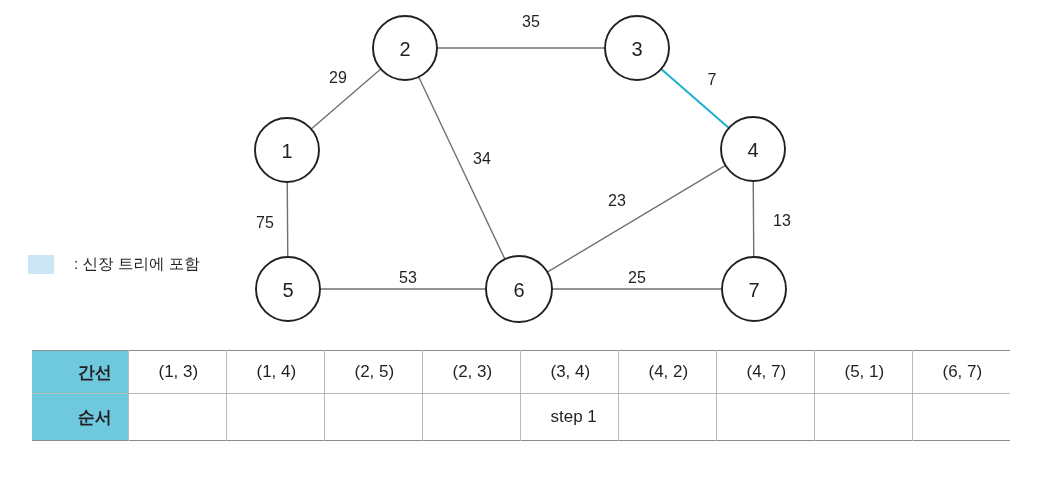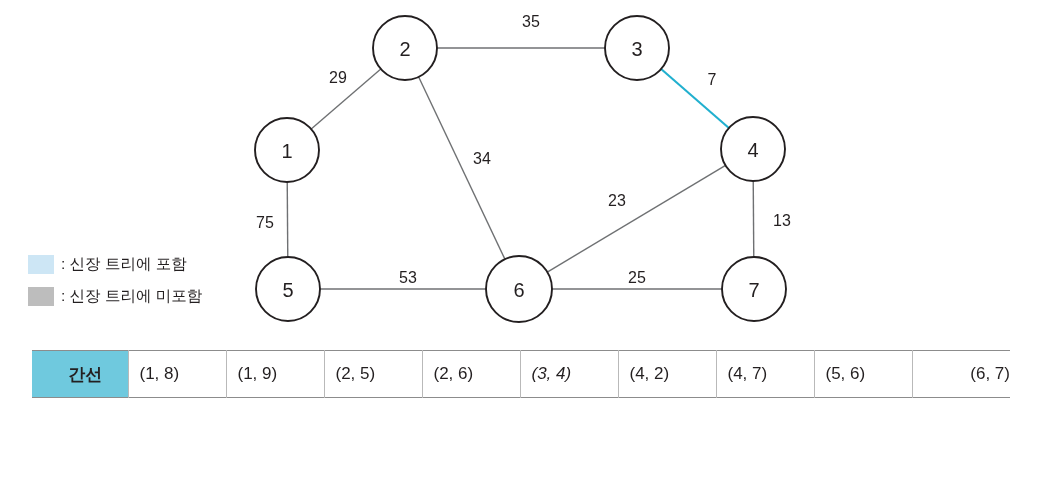--- a/index.html
+++ b/index.html
@@ -72,21 +72,21 @@
     margin-bottom: 4px;
   }
   .legend-swatch {
     width: 26px;
     height: 19px;
     flex: 0 0 auto;
   }
   .legend-text {
     font-size: 15.5px;
     color: #231f20;
-    margin-left: 7px;
+    margin-left: 20px;
     white-space: nowrap;
     font-family: "Liberation Sans", "DejaVu Sans", sans-serif;
   }
 
   
   #edge-table-wrap {
     position: absolute;
     left: 32px;
     top: 350px;
     width: 978px;
@@ -95,49 +95,47 @@
     border-collapse: collapse;
     table-layout: fixed;
     width: 978px;
     border-top: 1.6px solid #8c8c8c;
     border-bottom: 1.6px solid #8c8c8c;
   }
   table#edge-table td {
     border-right: 1px solid #b9b9b9;
     border-bottom: 1px solid #b9b9b9;
     height: 42px;
-    padding: 0 0 0 11px;
+    padding: 0 0 0 30px;
     font-size: 17px;
     color: #231f20;
     vertical-align: middle;
     background: #ffffff;
     font-family: "Liberation Sans", "DejaVu Sans", sans-serif;
   }
   table#edge-table tr:last-child td {
     border-bottom: none;
     height: 46px;
   }
   table#edge-table td:last-child {
     border-right: none;
-    text-align: right;
   }
   td.rowhead {
     background: #6fc9de !important;
     font-weight: bold;
     color: #231f20;
     text-align: center;
     padding-left: 0;
     border-right: 2px solid #ffffff;
     border-bottom: 2px solid #ffffff;
     font-size: 17px;
   }
   tr:last-child td.rowhead { border-bottom: none; }
   td.sel {
     color: #21b0cf;
-    font-style: italic;
   }
   col.headcol { width: 96px; }
   col.datacol { width: 98px; }
 </style>
 </head>
 <body>
 
 <div id="graph-area">
   <svg id="graph-svg" width="1049" height="340">
     <g id="edges-layer">
@@ -193,48 +191,56 @@
         </g>
       </g>
   </svg>
 </div>
 
 <div id="legend">
   <div class="legend-row">
     <span class="legend-swatch" style="background: rgb(205, 230, 245);"></span>
     <span class="legend-text">: 신장 트리에 포함</span>
   </div>
-  <div class="legend-row">
-    <span class="legend-swatch" style="background: rgb(189, 189, 189);"></span>
-    <span class="legend-text">: 신장 트리에 미포함</span>
-  </div>
 </div>
 
 <div id="edge-table-wrap">
   <table id="edge-table">
     <colgroup id="edge-table-cols">
       <col class="headcol">
     <col class="datacol">
         <col class="datacol">
         <col class="datacol">
         <col class="datacol">
         <col class="datacol">
         <col class="datacol">
         <col class="datacol">
         <col class="datacol">
         <col class="datacol">
       </colgroup>
     <tbody id="edge-table-body">
         <tr>
           <td class="rowhead">간선</td>
-          <td>(1, 8)</td>
-          <td>(1, 9)</td>
+          <td>(1, 3)</td>
+          <td>(1, 4)</td>
           <td>(2, 5)</td>
-          <td>(2, 6)</td>
+          <td>(2, 3)</td>
           <td class="sel">(3, 4)</td>
           <td>(4, 2)</td>
           <td>(4, 7)</td>
-          <td>(5, 6)</td>
+          <td>(5, 1)</td>
           <td>(6, 7)</td>
+        </tr>
+        <tr>
+          <td class="rowhead">순서</td>
+          <td></td>
+          <td></td>
+          <td></td>
+          <td></td>
+          <td class="sel">step 1</td>
+          <td></td>
+          <td></td>
+          <td></td>
+          <td></td>
         </tr>
       </tbody>
   </table>
 </div>
 
 </body></html>

